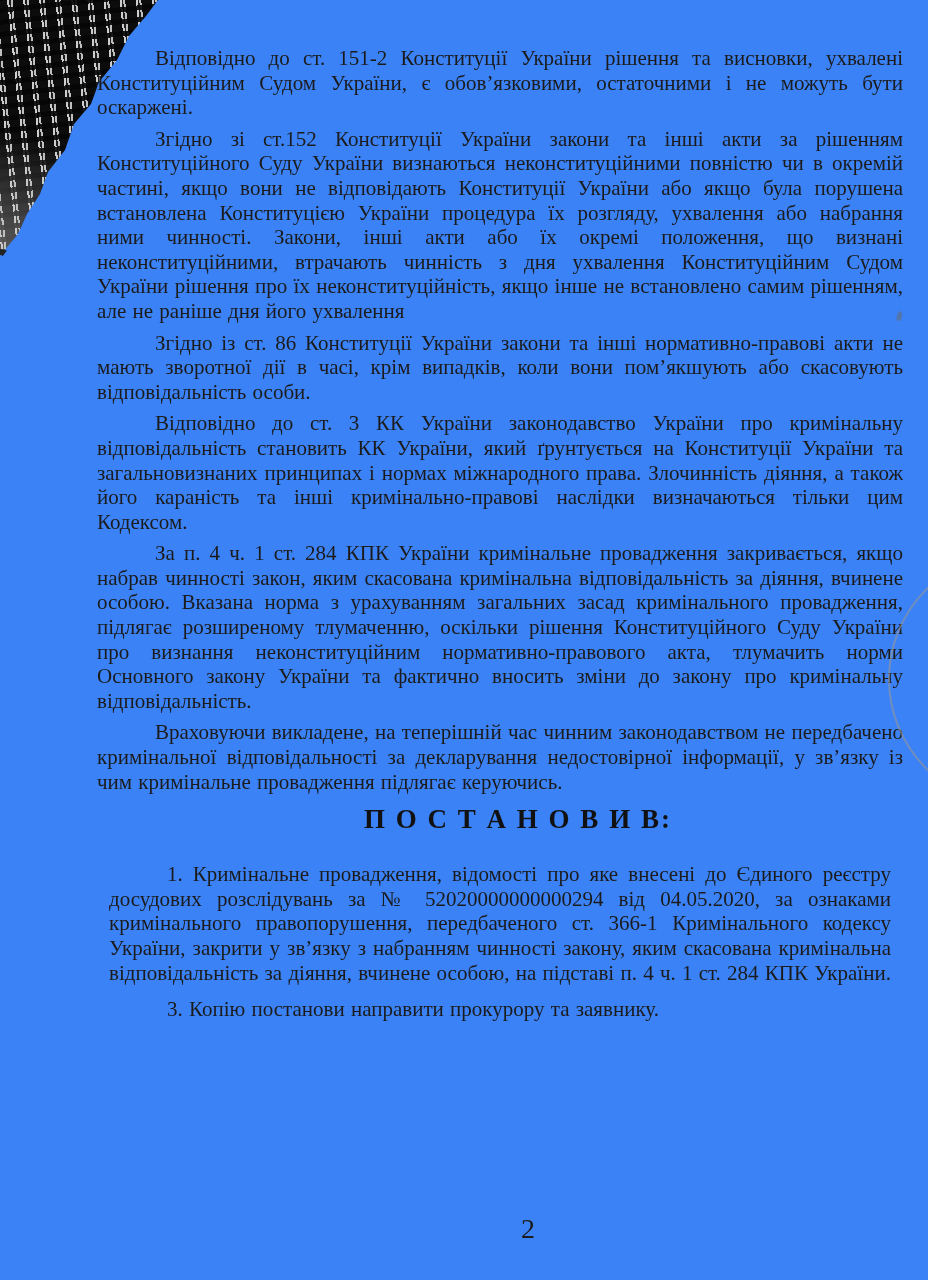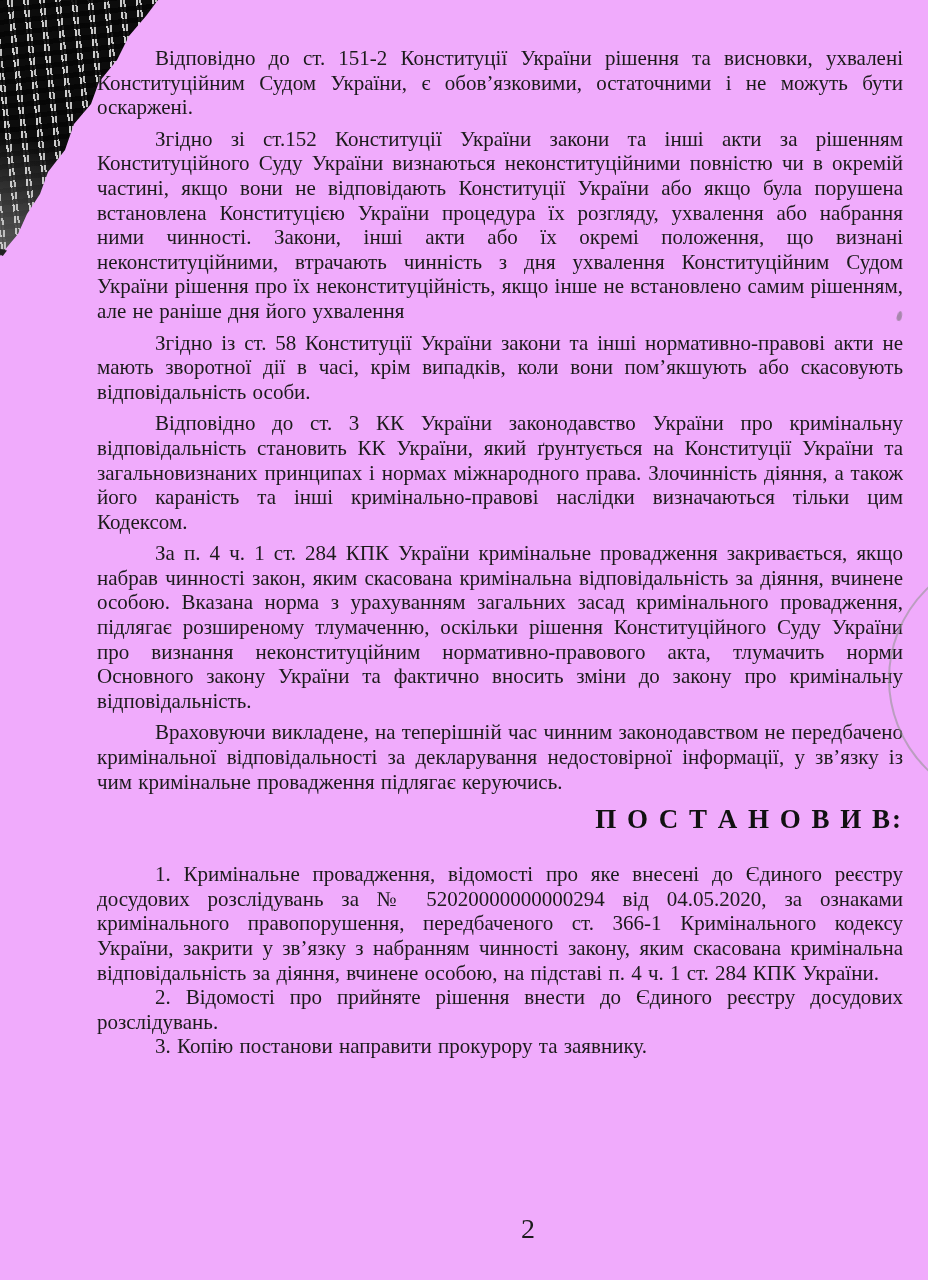--- a/index.html
+++ b/index.html
@@ -1,20 +1,20 @@
 <!DOCTYPE html>
 <html lang="uk"><head>
 <meta charset="utf-8">
 <style>
   html,body{margin:0;padding:0;background:#e8e8e8;}
   .page{
     position:relative;
     width:928px;height:1280px;
     margin:0 auto;
-    background:#f0abfc;
+    background:#3b82f6;
     overflow:hidden;
     font-family:"Liberation Serif","DejaVu Serif",serif;
     color:#1b1b1b;
   }
 
   
   .fabric-corner{
     position:absolute;top:0;left:0;
     width:172px;height:260px;
     clip-path:polygon(0 0,158px 0,146px 16px,129px 36px,117px 60px,99px 82px,91px 104px,74px 124px,65px 150px,48px 172px,40px 194px,27px 214px,18px 234px,8px 246px,0 256px);
@@ -42,29 +42,29 @@
     text-align:justify;
     text-indent:58px;
     word-spacing:1px;
   }
   .text-column p.no-gap{margin-bottom:0;}
 
   .resolution-heading{
     display:block;
     margin:10px 0 28px 0;
     padding-left:36px;
-    text-align:right;
+    text-align:center;
     font-size:27px;
     font-weight:bold;
     letter-spacing:2px;
     line-height:30px;
     color:#111;
   }
 
-  .resolution-items p{margin:0;}
+  .resolution-items p{margin:12px;}
 
   
   .page-number{
     position:absolute;top:1213px;left:97px;width:806px;
     padding-left:28px;
     text-align:center;
     font-size:28px;
     color:#1c1c1c;
   }
 
@@ -98,30 +98,29 @@
 <div class="page">
 
   <div class="fabric-corner">
     <div class="weave"></div>
   </div>
   <div class="edge-speck"></div>
 
   <div class="text-column">
     <p>Відповідно до ст. 151-2 Конституції України рішення та висновки, ухвалені Конституційним Судом України, є обов’язковими, остаточними і не можуть бути оскаржені.</p>
     <p>Згідно зі ст.152 Конституції України закони та інші акти за рішенням Конституційного Суду України визнаються неконституційними повністю чи в окремій частині, якщо вони не відповідають Конституції України або якщо була порушена встановлена Конституцією України процедура їх розгляду, ухвалення або набрання ними чинності. Закони, інші акти або їх окремі положення, що визнані неконституційними, втрачають чинність з дня ухвалення Конституційним Судом України рішення про їх неконституційність, якщо інше не встановлено самим рішенням, але не раніше дня його ухвалення</p>
-    <p>Згідно із ст. 58 Конституції України закони та інші нормативно-правові акти не мають зворотної дії в часі, крім випадків, коли вони пом’якшують або скасовують відповідальність особи.</p>
+    <p>Згідно із ст. 86 Конституції України закони та інші нормативно-правові акти не мають зворотної дії в часі, крім випадків, коли вони пом’якшують або скасовують відповідальність особи.</p>
     <p>Відповідно до ст. 3 КК України законодавство України про кримінальну відповідальність становить КК України, який ґрунтується на Конституції України та загальновизнаних принципах і нормах міжнародного права. Злочинність діяння, а також його караність та інші кримінально-правові наслідки визначаються тільки цим Кодексом.</p>
     <p>За п. 4 ч. 1 ст. 284 КПК України кримінальне провадження закривається, якщо набрав чинності закон, яким скасована кримінальна відповідальність за діяння, вчинене особою. Вказана норма з урахуванням загальних засад кримінального провадження, підлягає розширеному тлумаченню, оскільки рішення Конституційного Суду України про визнання неконституційним нормативно-правового акта, тлумачить норми Основного закону України та фактично вносить зміни до закону про кримінальну відповідальність.</p>
     <p>Враховуючи викладене, на теперішній час чинним законодавством не передбачено кримінальної відповідальності за декларування недостовірної інформації, у зв’язку із чим кримінальне провадження підлягає керуючись.</p>
 
     <span class="resolution-heading">П О С Т А Н О В И В:</span>
 
     <div class="resolution-items">
       <p>1. Кримінальне провадження, відомості про яке внесені до Єдиного реєстру досудових розслідувань за № 52020000000000294 від 04.05.2020, за ознаками кримінального правопорушення, передбаченого ст. 366-1 Кримінального кодексу України, закрити у зв’язку з набранням чинності закону, яким скасована кримінальна відповідальність за діяння, вчинене особою, на підставі п. 4 ч. 1 ст. 284 КПК України.</p>
-      <p>2. Відомості про прийняте рішення внести до Єдиного реєстру досудових розслідувань.</p>
       <p>3. Копію постанови направити прокурору та заявнику.</p>
     </div>
   </div>
 
   <div class="page-number">2</div>
 
   <div class="stamp-arc"></div>
   <div class="fleck"></div>
 
 </div>

